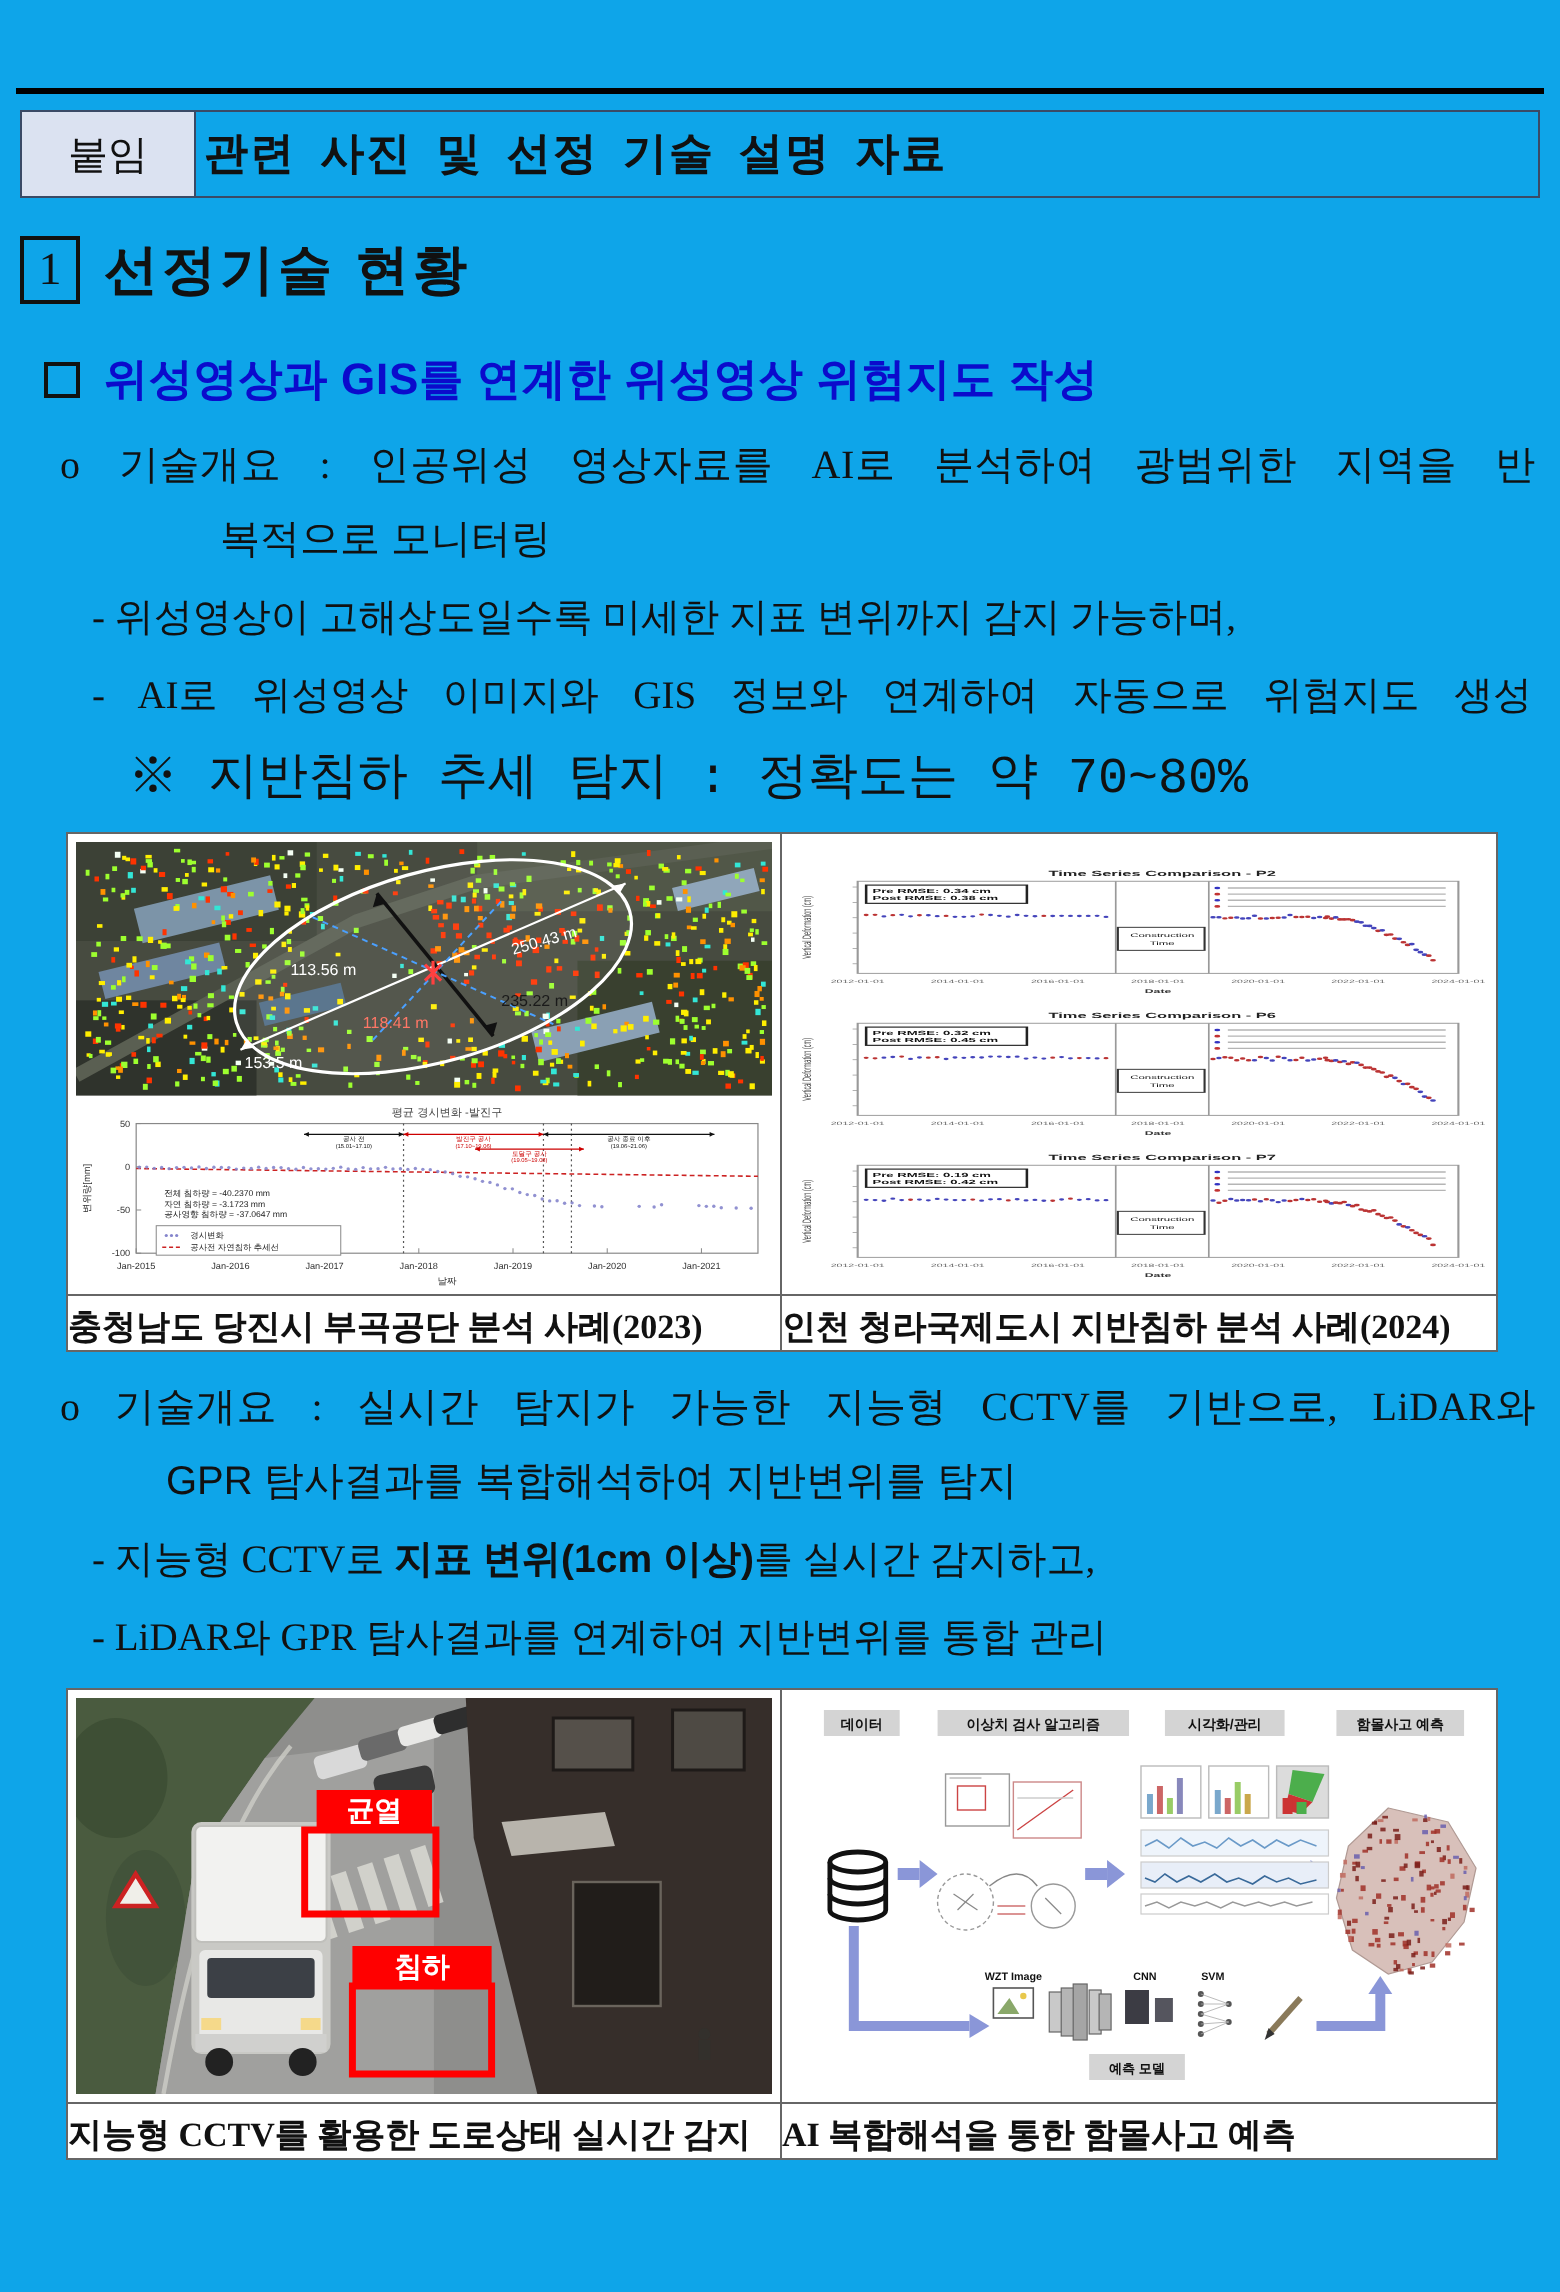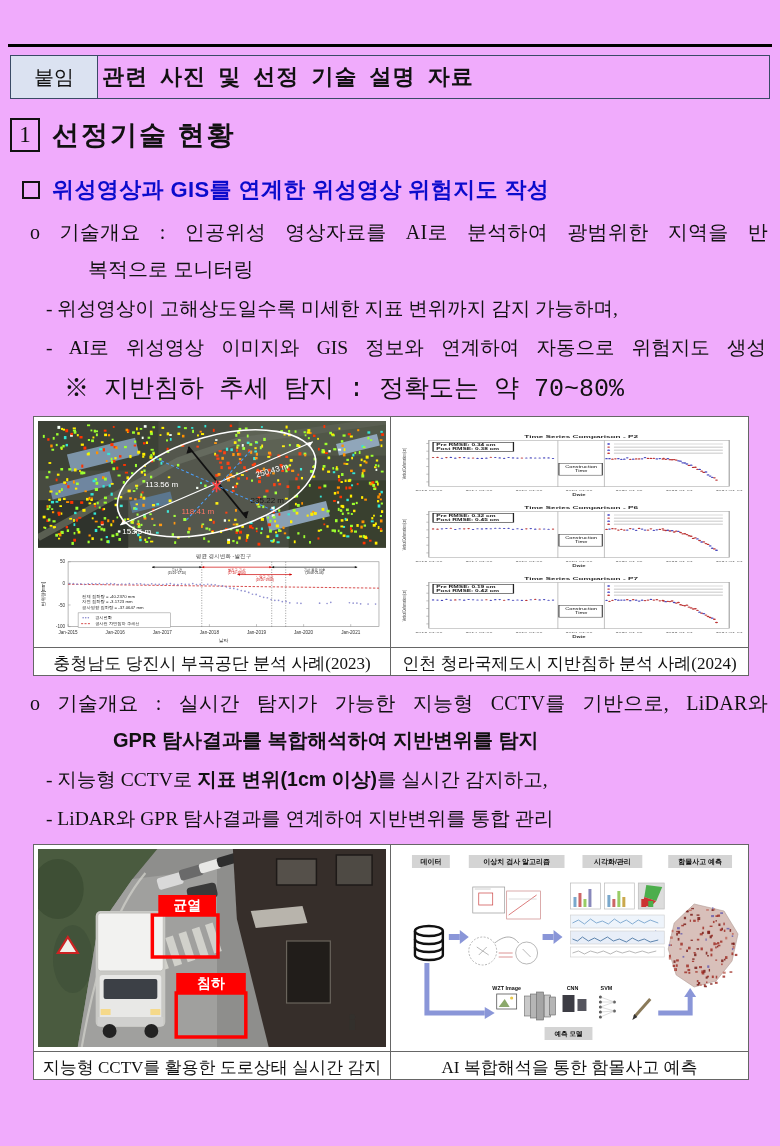--- a/index.html
+++ b/index.html
@@ -1,38 +1,38 @@
 <!DOCTYPE html>
 <html><head>
 <meta charset="utf-8">
 <style>
   html,body{margin:0;padding:0;background:#ffffff;}
   body{width:780px;height:1146px;font-family:"Liberation Serif",serif;color:#111;}
-  .page{position:relative;width:780px;height:1146px;overflow:hidden;background:#f0abfc;}
+  .page{position:relative;width:780px;height:1146px;overflow:hidden;background:#0ea5e9;}
   .toprule{border-top:3px solid #000;margin:44px 8px 0 8px;}
   .attach{display:flex;border:1.6px solid #3a4a66;margin:8px 10px 0 10px;height:42px;}
   .attach-label{width:86px;background:#dbe2f1;border-right:1.6px solid #3a4a66;display:flex;align-items:center;justify-content:center;font-family:"Liberation Sans",sans-serif;font-size:20px;color:#111;}
   .attach-title{flex:1;display:flex;align-items:center;padding-left:4px;font-family:"Liberation Sans",sans-serif;font-weight:bold;font-size:22px;letter-spacing:1px;word-spacing:5px;}
   .sechead{margin:18px 0 0 10px;display:flex;align-items:center;gap:12px;}
   .secnum{width:26px;height:30px;border:2px solid #111;display:flex;align-items:center;justify-content:center;font-size:23px;font-family:"Liberation Serif",serif;}
   .sectitle{font-family:"Liberation Sans",sans-serif;font-weight:bold;font-size:27px;letter-spacing:2px;}
   .subhead{margin:22px 14px 0 22px;display:flex;align-items:center;gap:12px;}
   .hsq{width:14px;height:14px;border:2.2px solid #111;flex:none;}
   .subtxt{color:#0b0bcc;font-weight:bold;font-size:22px;font-family:"Liberation Sans",sans-serif;letter-spacing:0.4px;}
   .oline{margin:14px 12px 0 30px;font-size:20px;font-family:Liberation Serif, serif;letter-spacing:0.3px;}
-  .oline2{margin:10px 12px 0 0;padding-left:88px;font-size:20px;font-family:"Liberation Sans",sans-serif;}
-  .oline2b{padding-left:113px;font-weight:bold;}
+  .oline2{margin:10px 12px 0 0;padding-left:110px;font-size:20px;font-family:"Liberation Sans",sans-serif;}
+  .oline2b{padding-left:83px;}
   .j{text-align:justify;text-align-last:justify;}
   .dline{margin:12px 14px 0 46px;font-size:19.5px;}
   .nline{margin:10px 12px 0 64px;font-size:25px;font-family:Liberation Mono, monospace;}
   .boldseg{font-family:"Liberation Sans",sans-serif;font-weight:bold;}
   .figtable{margin:12px 0 0 33px;width:714px;border:1.2px solid #666;display:grid;grid-template-columns:1fr 1fr;background:#fff;}
   .figcell{border-right:1.2px solid #666;padding:4px;overflow:hidden;background:#fff;}
   .figcell.last{border-right:none;}
-  .figcap{border-top:1.2px solid #666;border-right:1.2px solid #666;text-align:center;font-size:17px;padding:4px 0 5px 0;font-family:"Liberation Serif",serif;}
+  .figcap{border-top:1.2px solid #666;border-right:1.2px solid #666;text-align:left;font-size:17px;padding:4px 0 5px 0;font-family:"Liberation Serif",serif;font-weight:bold;}
   .figcap.last{border-right:none;}
   .cell-col{display:flex;flex-direction:column;gap:2px;height:100%;}
   .cell-row{display:flex;flex-direction:column;gap:11px;height:100%;}
   .minis{display:flex;flex-direction:column;justify-content:space-between;flex:1;}
   svg.mini{width:100%;height:71px;display:block;}
   .mt2{margin-top:56px;}
 </style>
 </head>
 <body>
 

